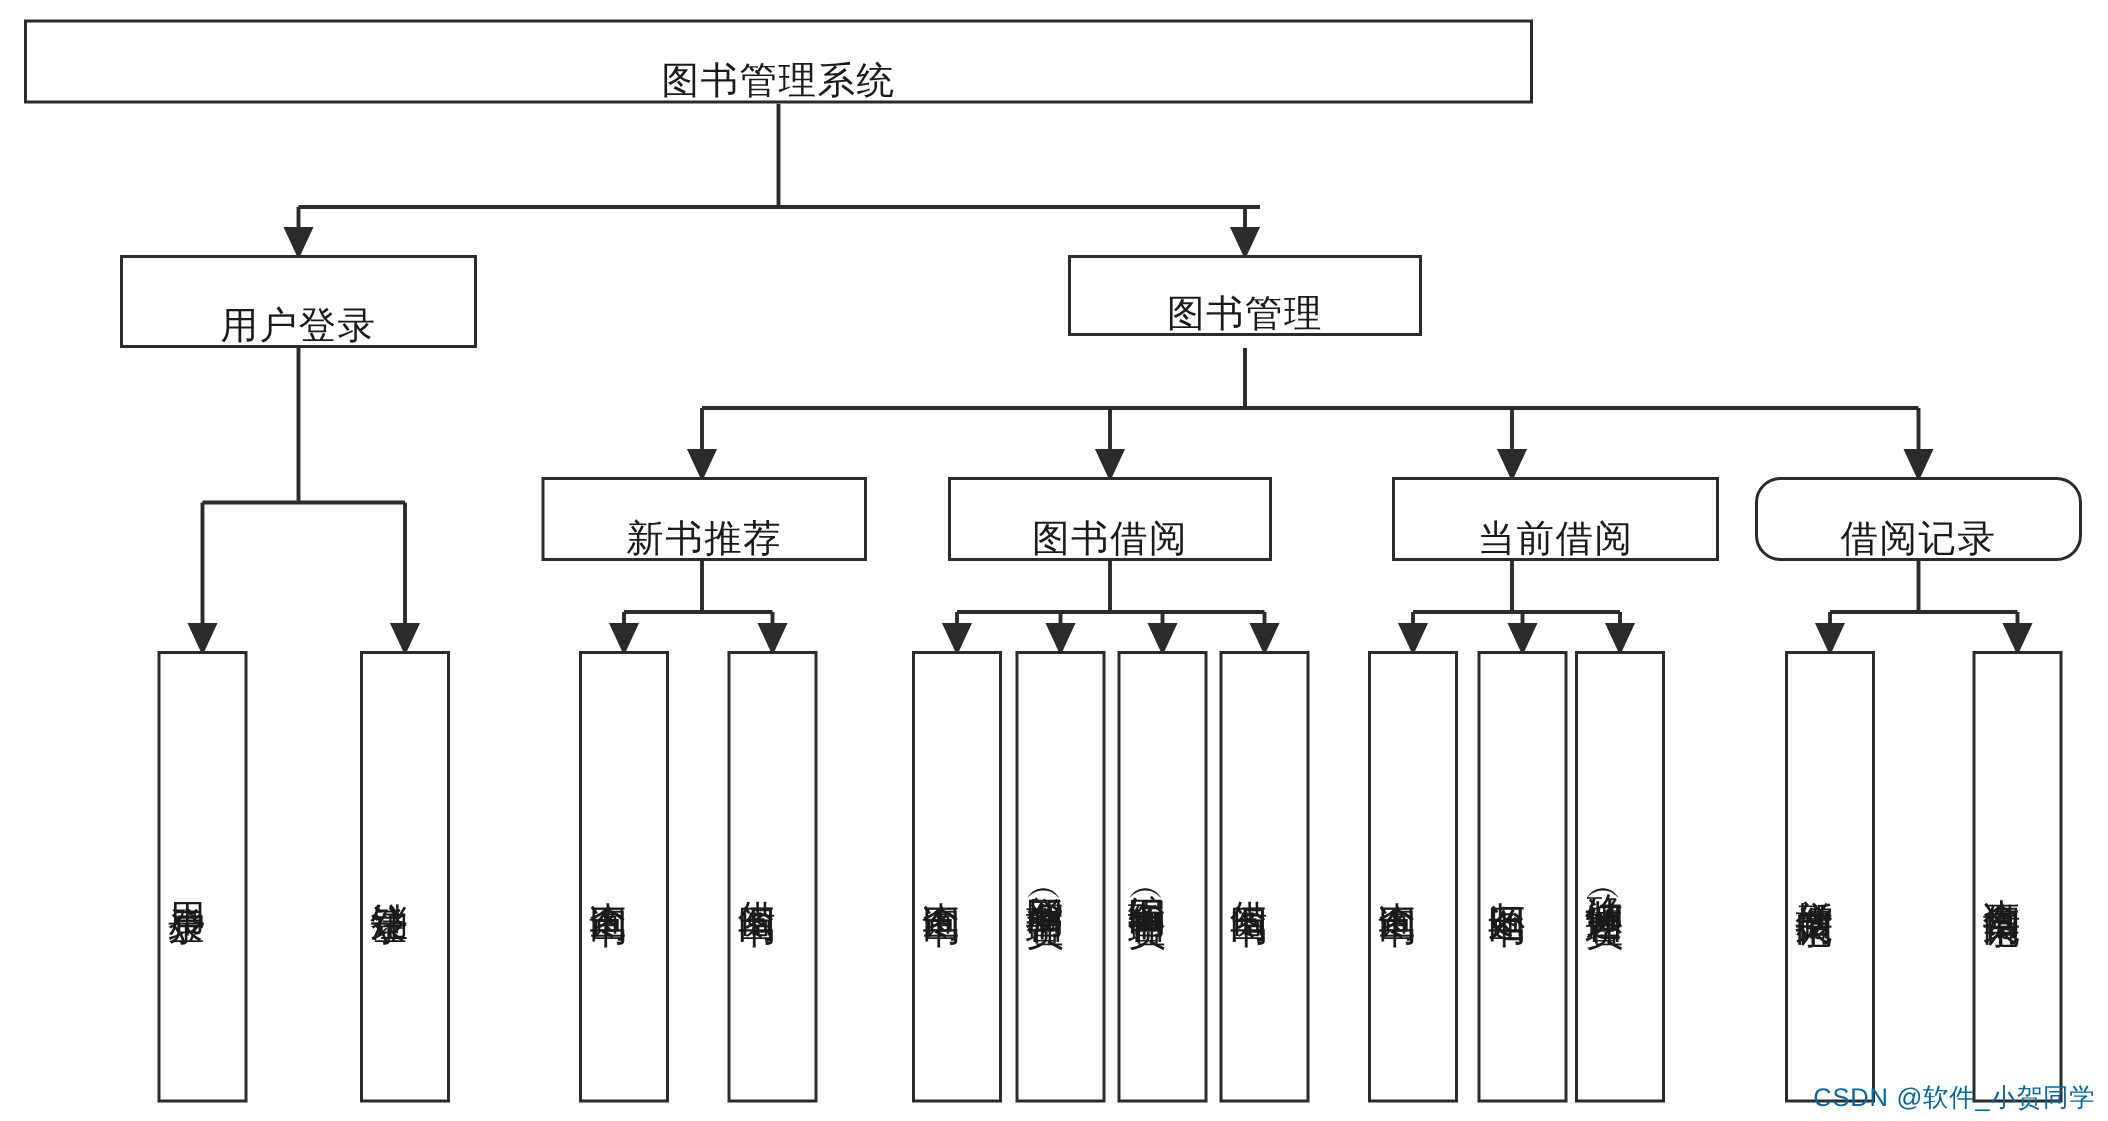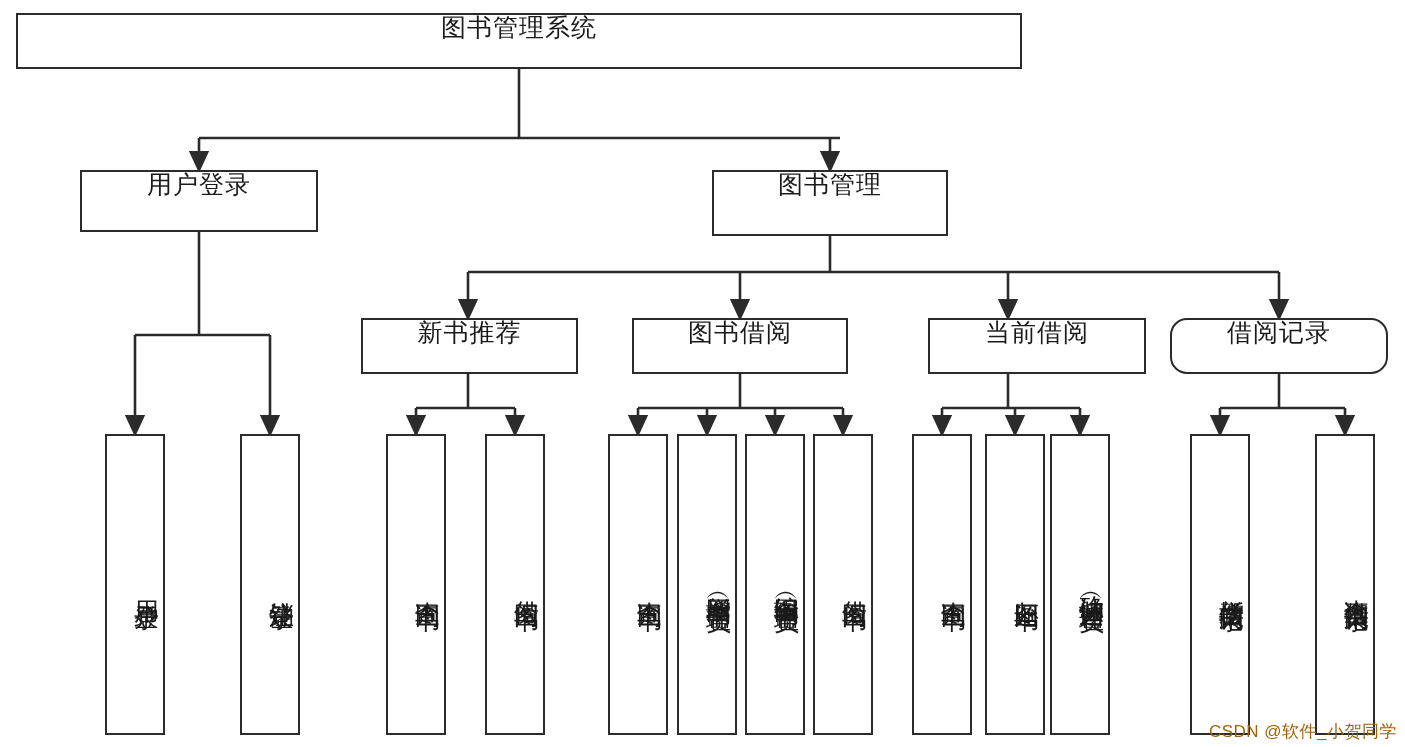--- a/index.html
+++ b/index.html
@@ -24,21 +24,21 @@
     width: 1405px;
     height: 747px;
     pointer-events: none;
   }
   .node {
     position: absolute;
     box-sizing: border-box;
     border: 2.5px solid #2b2b2b;
     background: #ffffff;
     display: flex;
-    align-items: flex-start;
+    align-items: flex-end;
     justify-content: center;
     color: #1a1a1a;
   }
   .node.horizontal {
     font-size: 25px;
     letter-spacing: 1px;
     line-height: 1;
   }
   .node.vertical {
     writing-mode: vertical-rl;
@@ -55,21 +55,21 @@
   }
   .node.vertical .label {
     writing-mode: vertical-rl;
     text-orientation: upright;
   }
   #watermark {
     position: absolute;
     right: 8px;
     bottom: 4px;
     font-size: 17px;
-    color: #a16207;
+    color: #0369a1;
     white-space: nowrap;
     letter-spacing: 0.5px;
   }
 </style>
 </head>
 <body>
 
 <div id="diagram-root">
 
   <svg id="edge-layer" viewBox="0 0 1405 747" width="1405" height="747" xmlns="http://www.w3.org/2000/svg">
@@ -122,21 +122,21 @@
     </g>
   </svg>
 
   <div class="node horizontal" style="left: 16px; top: 13px; width: 1006px; height: 56px;">
     <span class="label">图书管理系统</span>
   </div>
 
   <div class="node horizontal" style="left: 80px; top: 170px; width: 238px; height: 62px;">
     <span class="label">用户登录</span>
   </div>
-  <div class="node horizontal" style="left: 712px; top: 170px; width: 236px; height: 66px;">
+  <div class="node horizontal" style="left: 712px; top: 170px; width: 236px; height: 54px;">
     <span class="label">图书管理</span>
   </div>
 
   <div class="node horizontal" style="left: 632px; top: 318px; width: 216px; height: 56px;">
     <span class="label">图书借阅</span>
   </div>
   <div class="node horizontal" style="left: 361px; top: 318px; width: 217px; height: 56px;">
     <span class="label">新书推荐</span>
   </div>
   <div class="node horizontal" style="left: 928px; top: 318px; width: 218px; height: 56px;">

